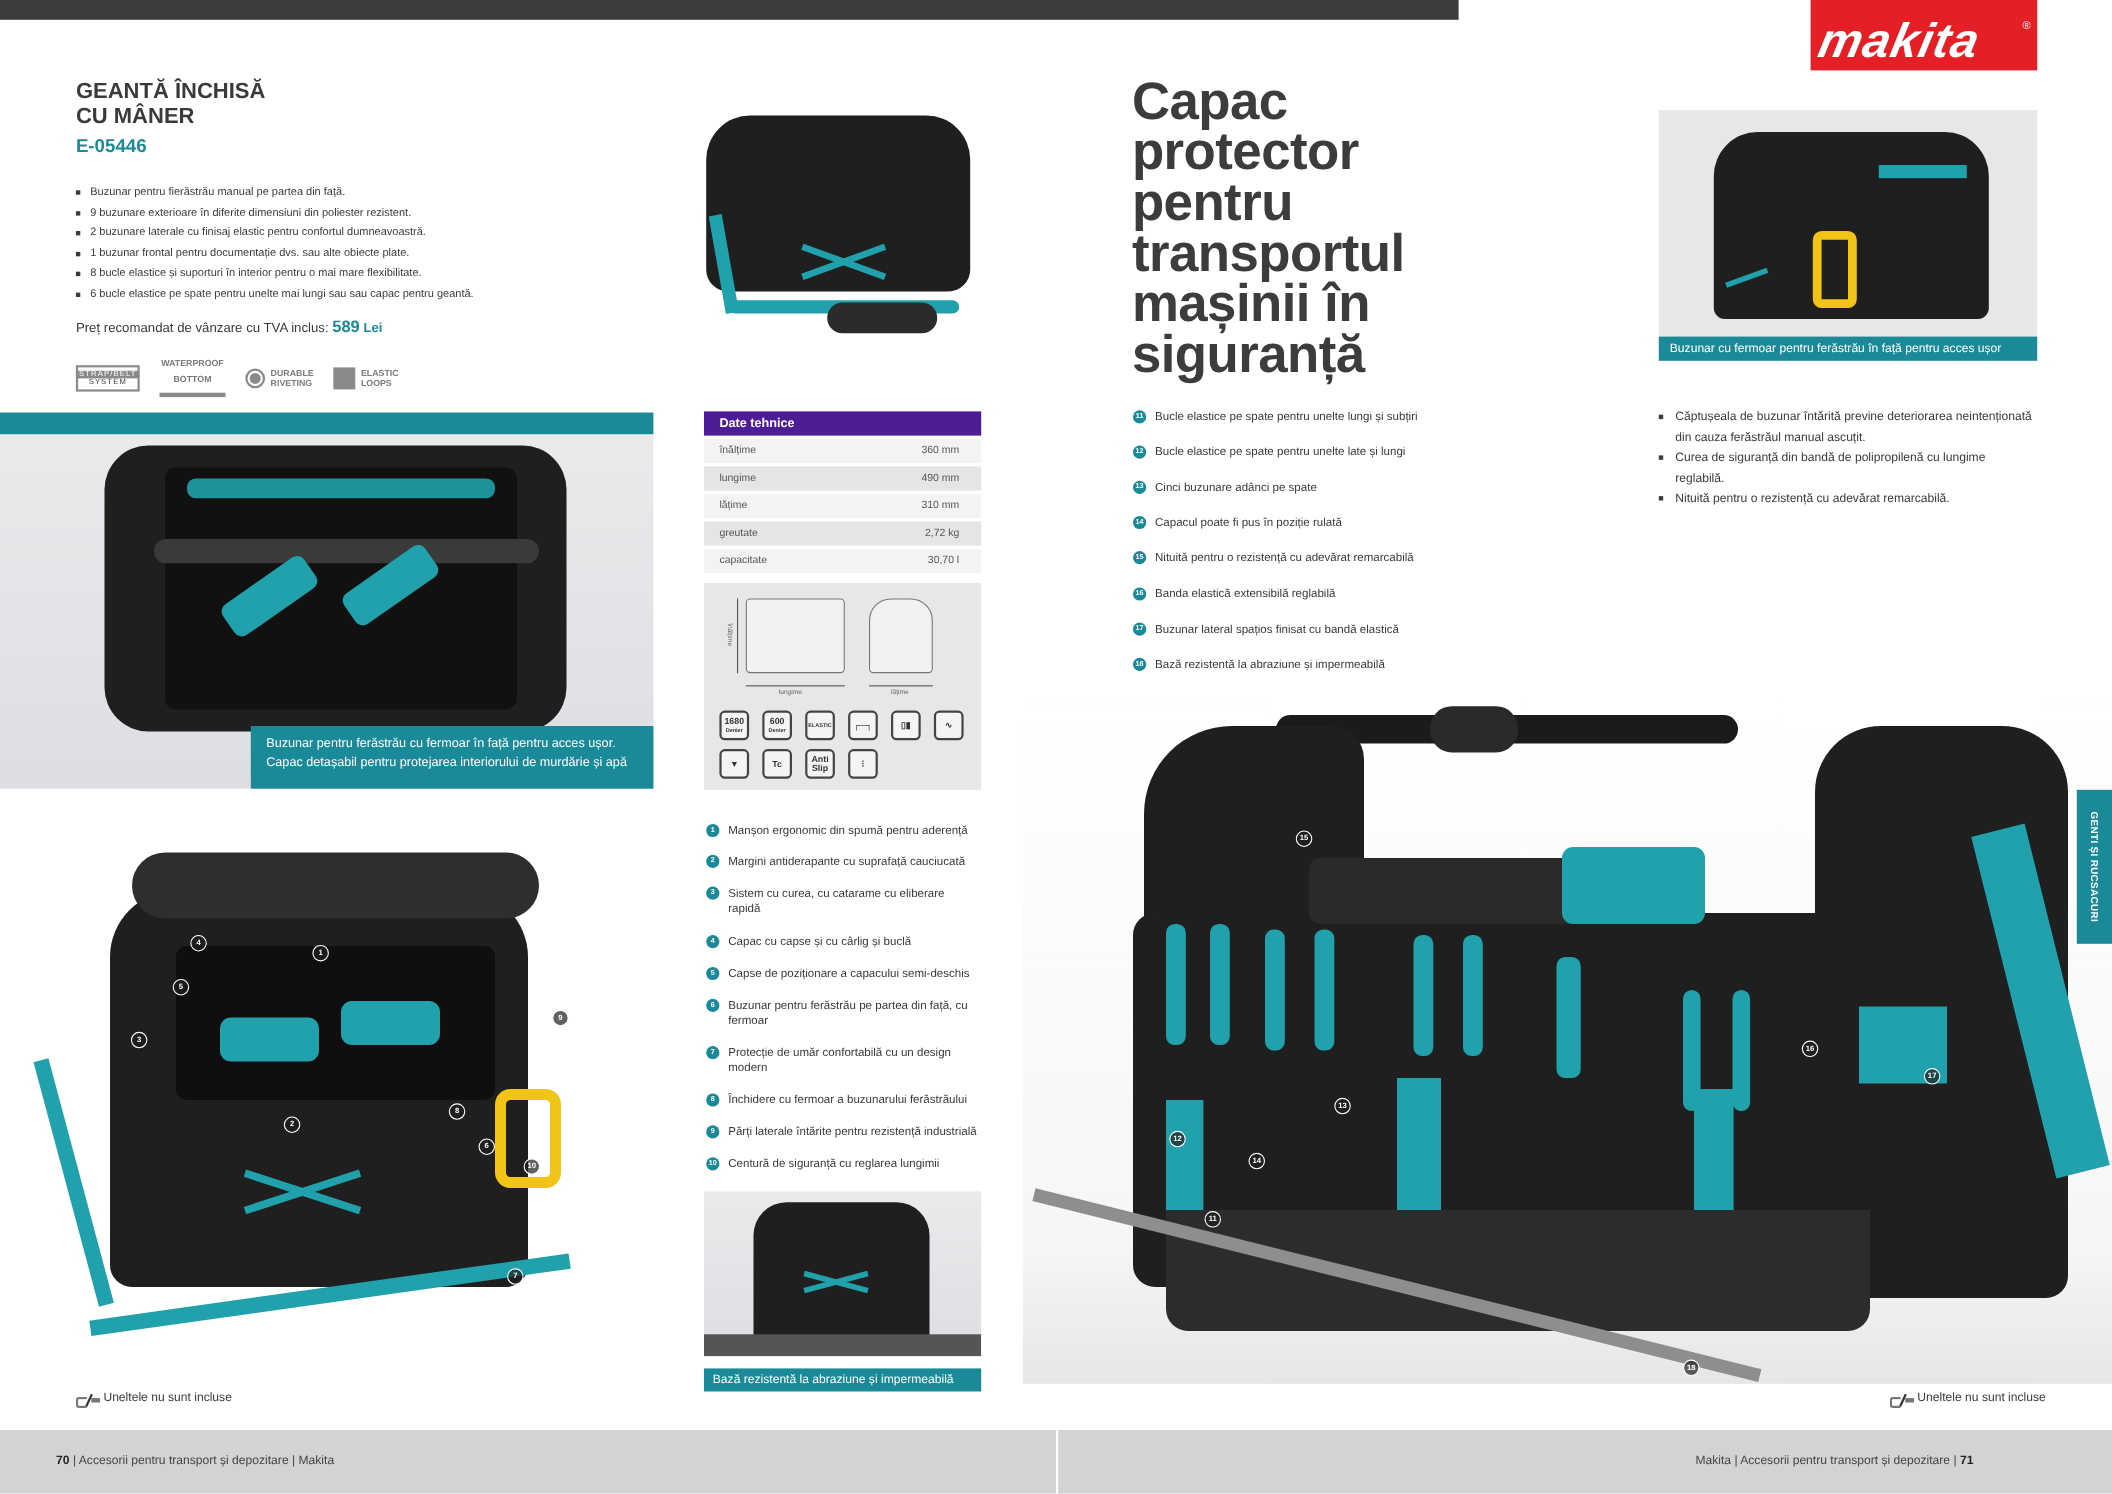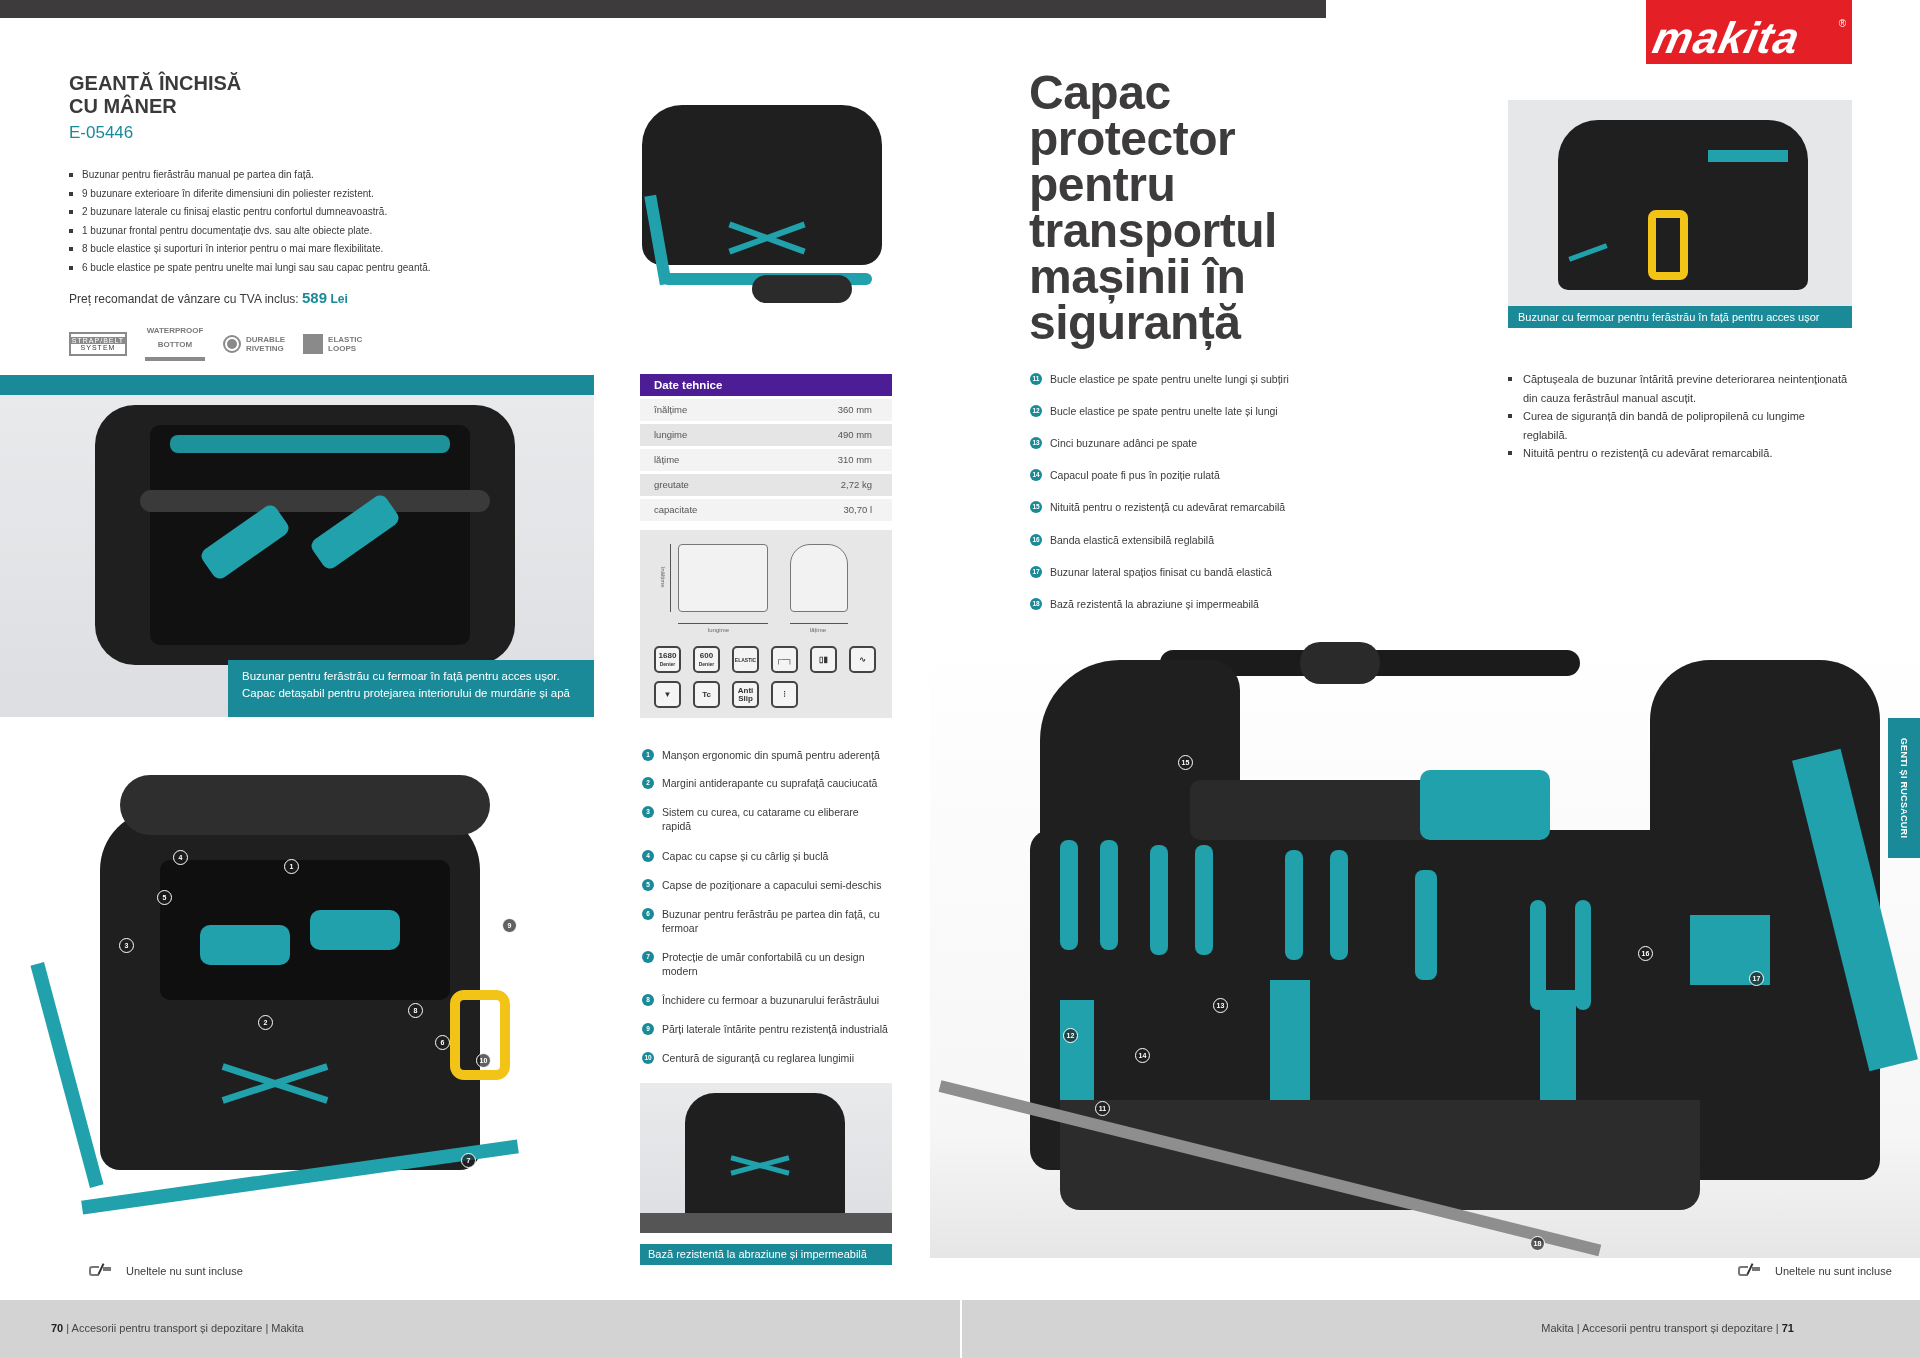--- a/index.html
+++ b/index.html
@@ -11,21 +11,21 @@
   
   .top-bar { left: 0; top: 0; width: 1326px; height: 18px; background: #3d3b3b; }
 
   
   .logo { left: 1646px; top: 0; width: 206px; height: 64px; background: #e41f26; overflow: hidden; }
   .logo-text { position: absolute; left: 8px; top: 16px; font-family: "Liberation Sans", sans-serif; font-weight: bold; font-style: italic; font-size: 44px; color: #fff; letter-spacing: 1px; transform: skewX(-12deg); line-height: 1; }
   .logo-reg { position: absolute; right: 6px; top: 18px; font-size: 10px; color: #fff; }
 
   
   .prod-title { left: 69px; top: 72px; font-family: "Liberation Sans", sans-serif; font-weight: bold; font-size: 20px; line-height: 23px; color: #3a3a3a; width: 300px; }
-  .prod-code { left: 69px; top: 123px; font-weight: normal; font-size: 17px; color: #1a8a99; }
+  .prod-code { left: 69px; top: 123px; font-weight: bold; font-size: 17px; color: #1a8a99; }
 
   .bullets { left: 69px; top: 166px; width: 460px; list-style: none; }
   .bullets li { position: relative; padding-left: 13px; font-size: 10px; line-height: 18.5px; color: #3a3a3a; }
   .bullets li::before { content: ""; position: absolute; left: 0; top: 7px; width: 4px; height: 4px; background: #3a3a3a; }
 
   .price-row { left: 69px; top: 289px; font-size: 12px; color: #3a3a3a; }
   .price-row .num { font-weight: bold; color: #1a8a99; font-size: 15px; }
   .price-row .cur { font-weight: bold; color: #1a8a99; font-size: 12px; }
 
   .badges { left: 69px; top: 326px; display: flex; gap: 18px; align-items: center; }
@@ -66,21 +66,21 @@
   .icon-tile small { font-size: 5px; }
 
   
   .features { width: 260px; }
   .feat { display: flex; align-items: flex-start; font-size: 10.5px; line-height: 14px; color: #3a3a3a; position: absolute; }
   .feat-num { flex: 0 0 auto; width: 12px; height: 12px; border-radius: 50%; background: #1a8a99; color: #fff; font-size: 6.5px; font-weight: bold; display: flex; align-items: center; justify-content: center; margin-right: 8px; margin-top: 1px; }
 
   .photo-small-base { left: 640px; top: 1083px; width: 252px; height: 150px; }
   .caption-base { left: 640px; top: 1244px; width: 252px; height: 21px; padding: 3px 8px; font-size: 11px; line-height: 15px; }
 
-  .not-incl { font-size: 11px; color: #3a3a3a; display: flex; align-items: flex-start; gap: 15px; margin-left: 20px; }
+  .not-incl { font-size: 11px; color: #3a3a3a; display: flex; align-items: flex-end; gap: 3px; }
   .wrench { width: 22px; height: 8px; position: relative; }
   .wrench::before { content: ""; position: absolute; left: 0; top: 1px; width: 8px; height: 6px; border: 2px solid #777; border-right: none; border-radius: 3px 0 0 3px; }
   .wrench::after { content: ""; position: absolute; left: 11px; top: -2px; width: 2px; height: 12px; background: #333; transform: rotate(25deg); }
   .wrench span { position: absolute; right: 0; top: 2px; width: 8px; height: 4px; background: #777; }
 
   
   .headline { left: 1029px; top: 70px; width: 330px; font-family: "Liberation Sans", sans-serif; font-weight: bold; font-size: 48px; line-height: 46px; color: #3d3b3b; letter-spacing: -0.5px; }
 
   .photo-top-right { left: 1508px; top: 100px; width: 344px; height: 226px; background: #e6e7e9; }
   .caption-right { left: 1508px; top: 306px; width: 344px; height: 22px; padding: 3px 10px; font-size: 11px; line-height: 16px; }

